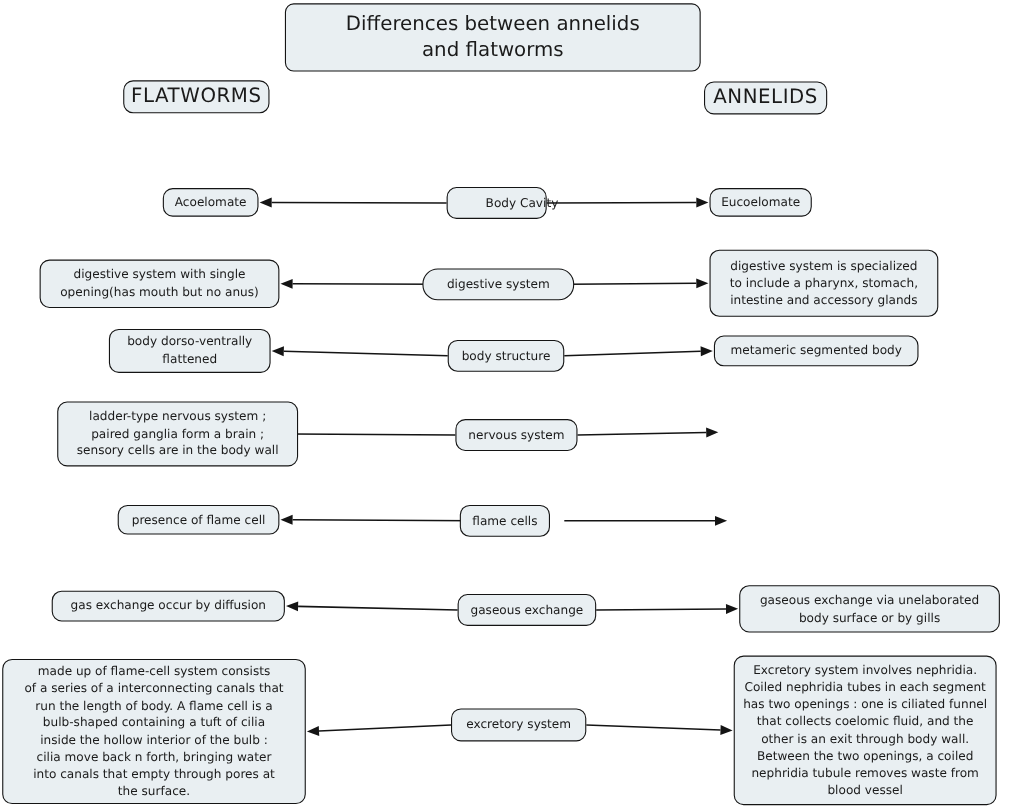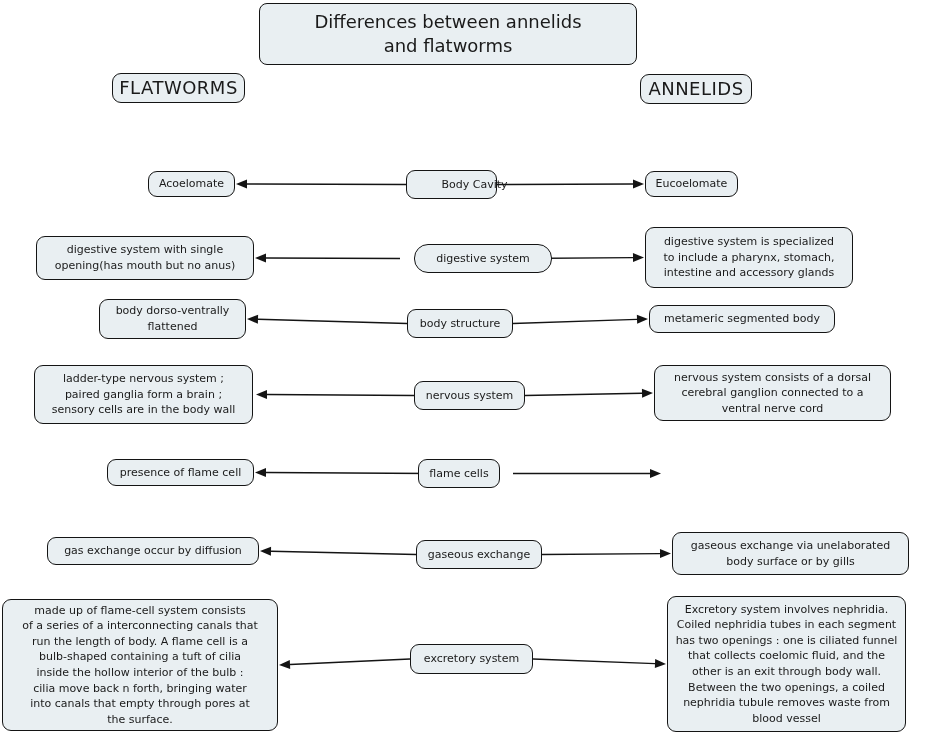--- a/index.html
+++ b/index.html
@@ -24,26 +24,26 @@
   .title{font-size:18px;line-height:1.35;border-radius:8px;}
   .header{font-size:18px;letter-spacing:0.5px;}
   
   .pos-title{left:259px;top:3px;width:378px;height:62px;}
   .pos-hL{left:112px;top:73px;width:133px;height:30px;}
   .pos-hR{left:640px;top:74px;width:112px;height:30px;}
   .pos-1L{left:148px;top:171px;width:87px;height:26px;}
   .pos-1C{left:406px;top:170px;width:91px;height:29px;padding-left:46px;}
   .pos-1R{left:645px;top:171px;width:93px;height:26px;}
   .pos-2L{left:36px;top:236px;width:218px;height:44px;}
-  .pos-2C{left:414px;top:244px;width:138px;height:29px;border-radius:14px;}
+  .pos-2C{left:384px;top:244px;width:138px;height:29px;border-radius:14px;}
   .pos-2R{left:645px;top:227px;width:208px;height:61px;}
   .pos-3L{left:99px;top:299px;width:147px;height:40px;}
   .pos-3C{left:407px;top:309px;width:106px;height:29px;}
   .pos-3R{left:649px;top:305px;width:186px;height:28px;}
-  .pos-4L{left:34px;top:365px;width:219px;height:59px;}
+  .pos-4L{left:52px;top:365px;width:219px;height:59px;}
   .pos-4C{left:414px;top:381px;width:111px;height:29px;}
   .pos-4R{left:654px;top:365px;width:237px;height:56px;}
   .pos-5L{left:107px;top:459px;width:147px;height:27px;}
   .pos-5C{left:418px;top:459px;width:82px;height:29px;}
   .pos-5R{left:662px;top:460px;width:146px;height:27px;}
   .pos-6L{left:47px;top:537px;width:212px;height:28px;}
   .pos-6C{left:416px;top:540px;width:126px;height:29px;}
   .pos-6R{left:672px;top:532px;width:237px;height:43px;}
   .pos-7L{left:2px;top:599px;width:276px;height:132px;}
   .pos-7C{left:410px;top:644px;width:123px;height:30px;}
@@ -103,23 +103,20 @@
 
   <div class="box pos-3L">body dorso-ventrally
 flattened</div>
   <div class="box pos-3C">body structure</div>
   <div class="box pos-3R">metameric segmented body</div>
 
   <div class="box pos-4L">ladder-type nervous system ;
 paired ganglia form a brain ;
 sensory cells are in the body wall</div>
   <div class="box pos-4C">nervous system</div>
-  <div class="box pos-4R">nervous system consists of a dorsal
-cerebral ganglion connected to a
-ventral nerve cord</div>
 
   <div class="box pos-5L">presence of flame cell</div>
   <div class="box pos-5C">flame cells</div>
 
   <div class="box pos-6L">gas exchange occur by diffusion</div>
   <div class="box pos-6C">gaseous exchange</div>
   <div class="box pos-6R">gaseous exchange via unelaborated
 body surface or by gills</div>
 
   <div class="box pos-7L">made up of flame-cell system consists

